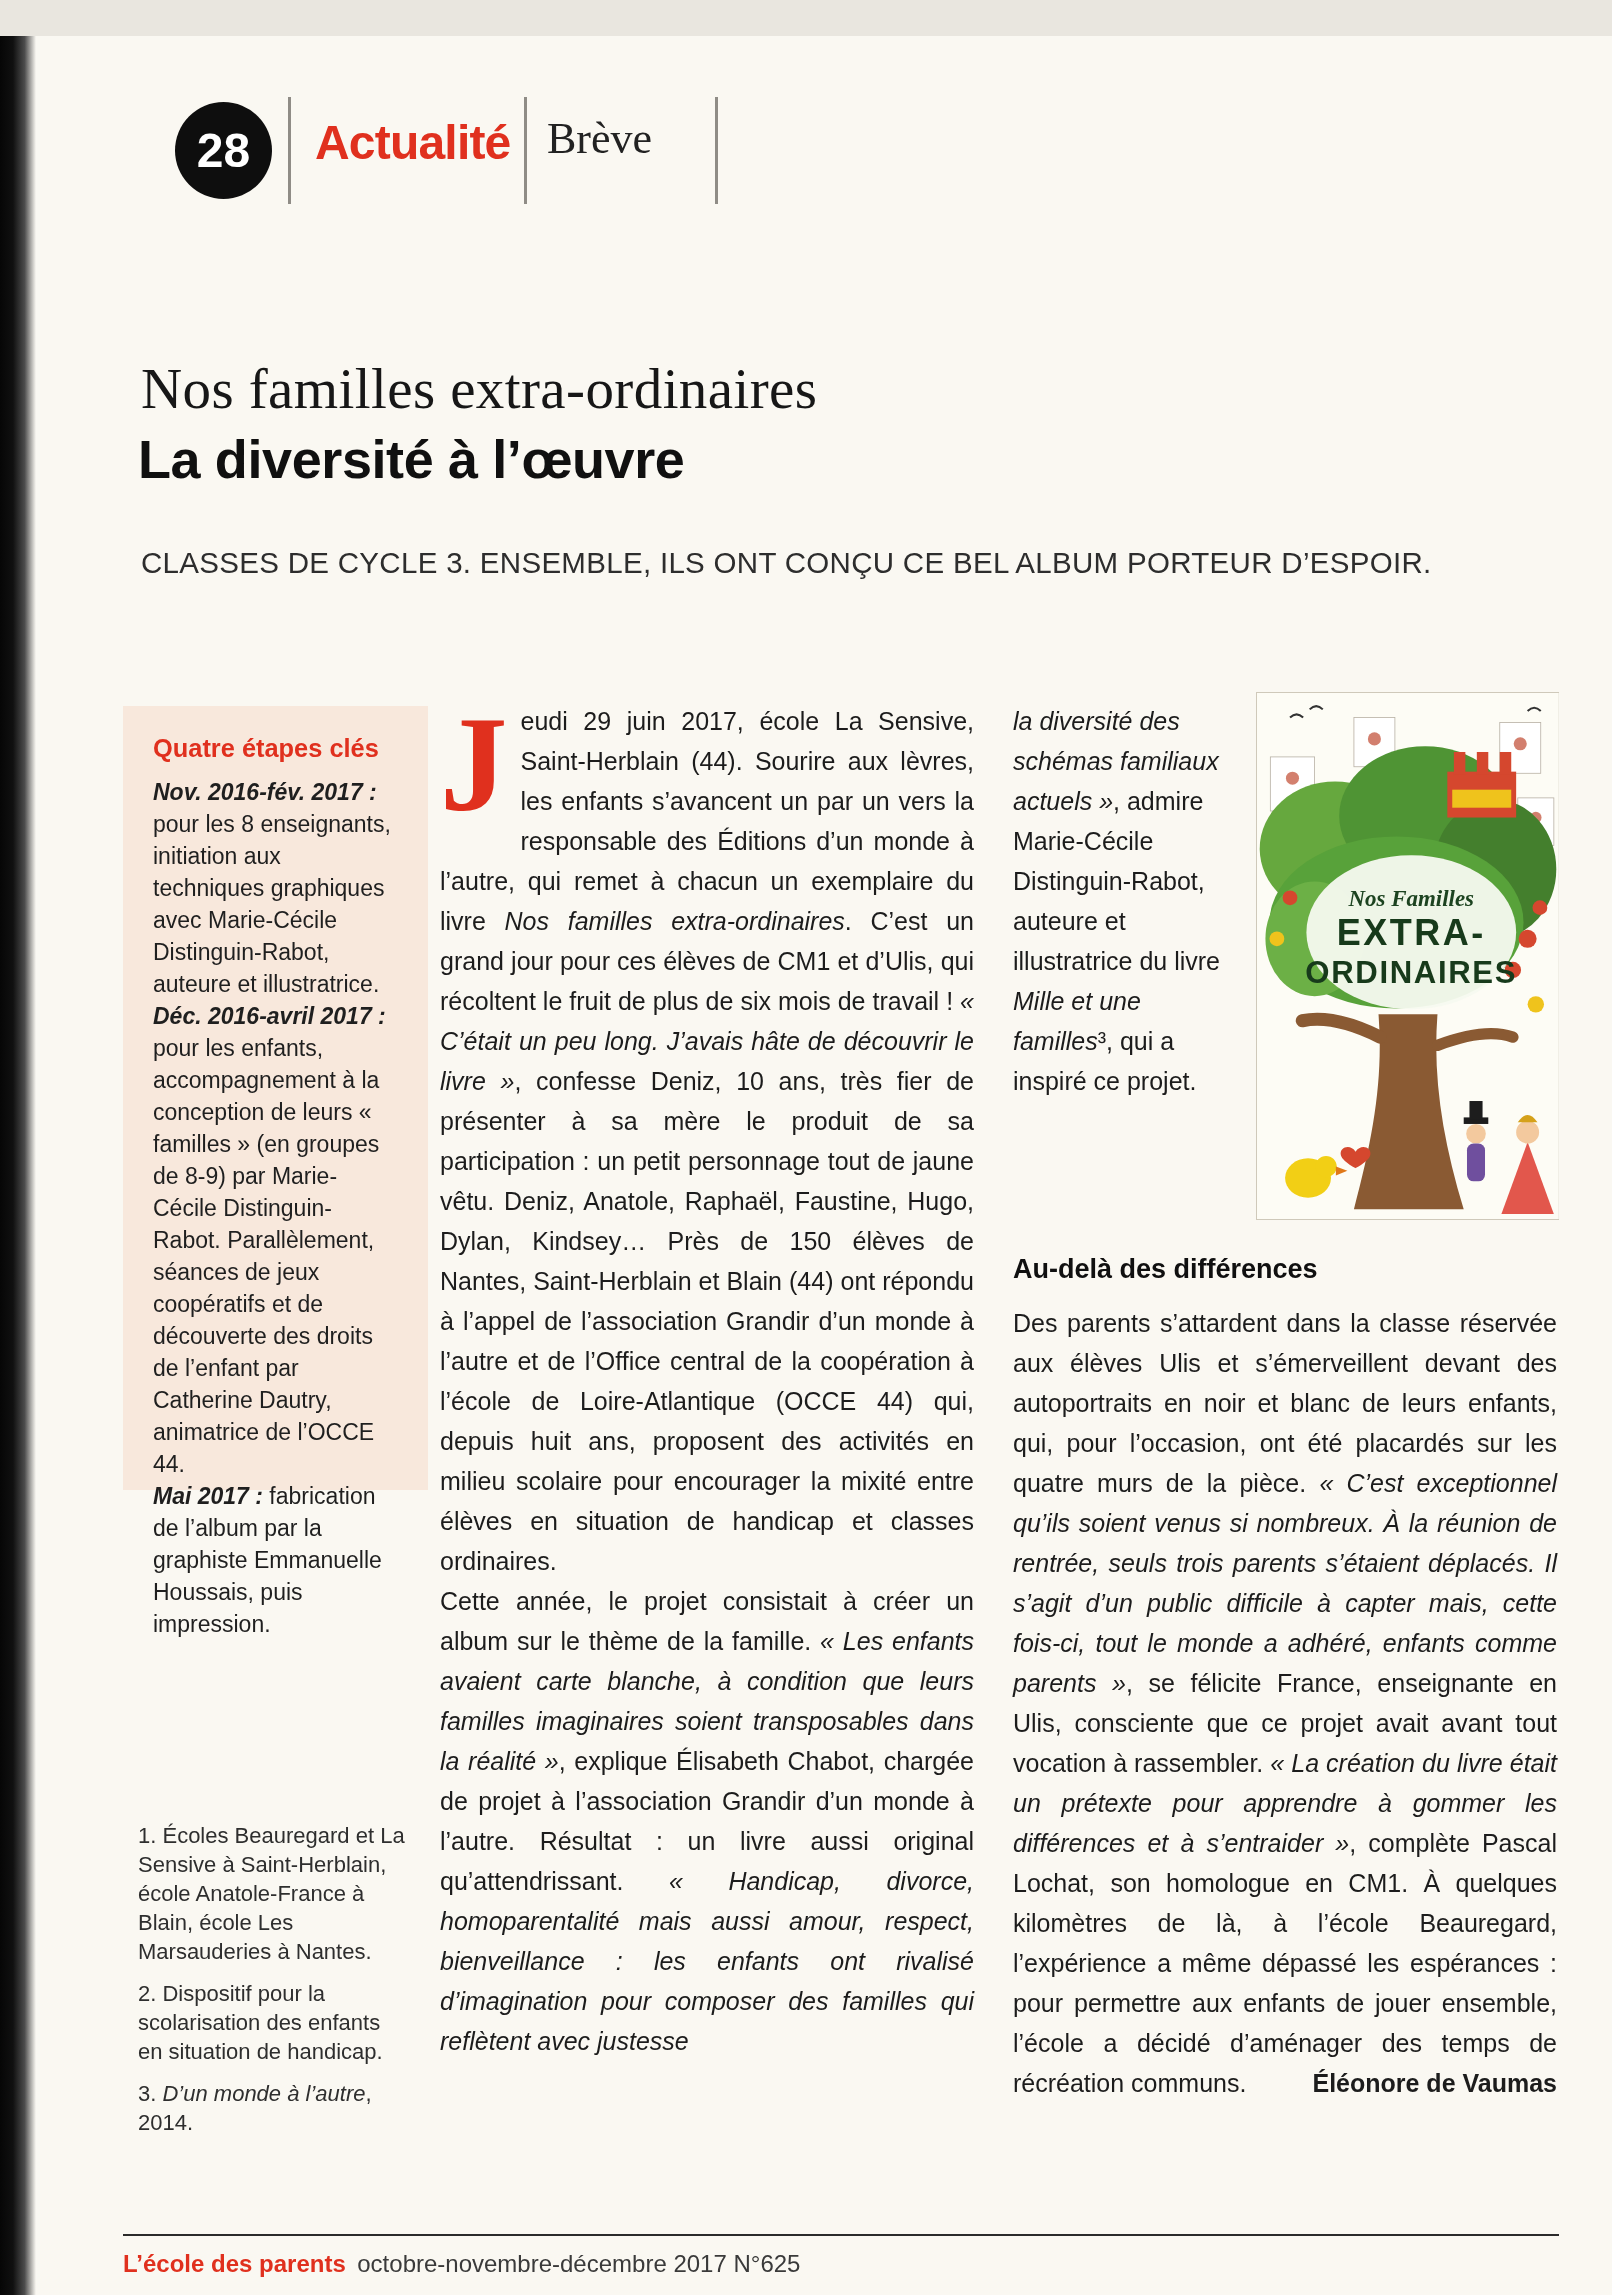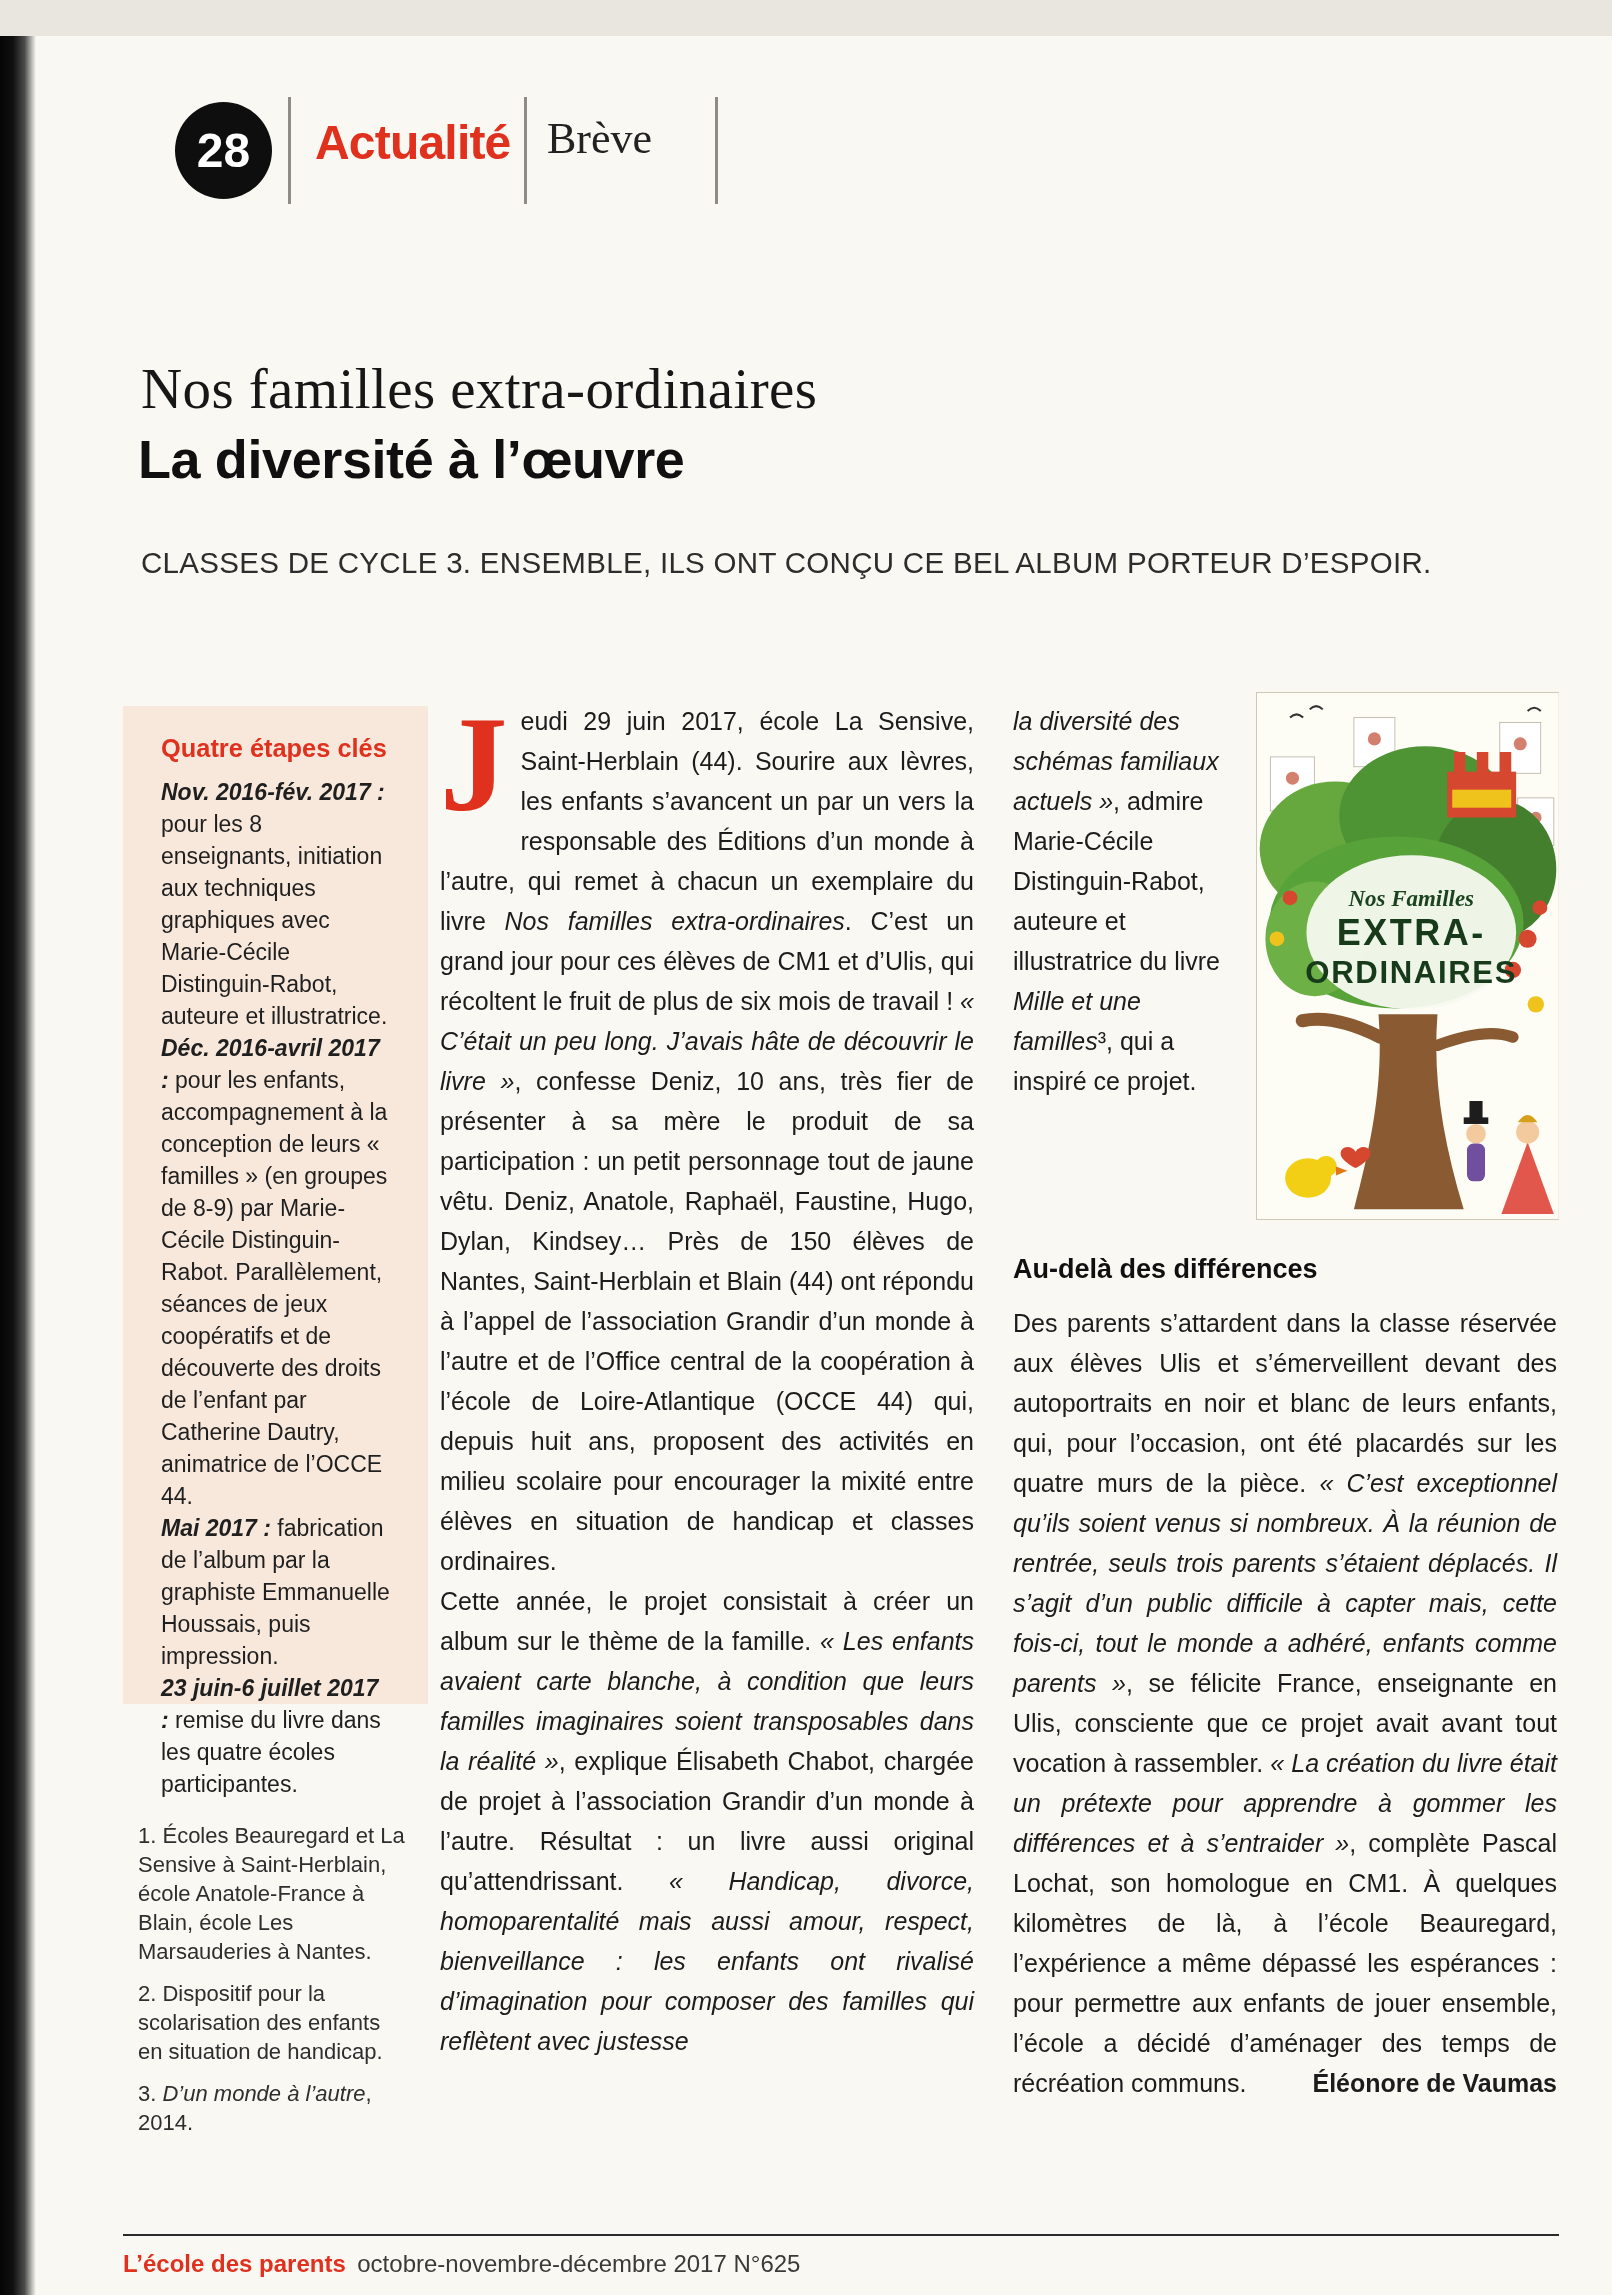--- a/index.html
+++ b/index.html
@@ -16,21 +16,21 @@
   .vr1 { left:288px; } .vr2 { left:524px; } .vr3 { left:715px; }
   .section-label { position:absolute; left:315px; top:79px; font-size:48px; font-weight:bold; color:#e0301e; letter-spacing:-0.8px; }
   .rubric-label { position:absolute; left:547px; top:77px; font-size:44px; font-family:"Liberation Serif", serif; color:#222; }
 
   
   .kicker { position:absolute; left:141px; top:320px; font-family:"Liberation Serif", serif; font-size:57px; color:#171717; letter-spacing:0.4px; }
   .main-title { position:absolute; left:138px; top:392px; font-size:54px; font-weight:bold; color:#101010; letter-spacing:-0.4px; }
   .standfirst { position:absolute; left:141px; top:505px; width:1426px; font-size:29.5px; line-height:43px; color:#2d2d2d; letter-spacing:0.3px; white-space:nowrap; }
 
   
-  .sidebar { position:absolute; left:123px; top:670px; width:305px; height:998px; background:#f8e8dc; padding:28px 38px; }
+  .sidebar { position:absolute; left:123px; top:670px; width:305px; height:784px; background:#f8e8dc; padding:28px 30px; }
   .sidebar-title { font-size:25.4px; font-weight:bold; color:#e0301e; margin-bottom:13px; }
   .sidebar p { font-size:23px; line-height:32px; color:#1f1f1f; }
 
   
   .footnotes { position:absolute; left:138px; top:1785px; width:270px; font-size:22px; line-height:29px; color:#2e2e2e; }
   .footnotes p { margin-bottom:13px; }
 
   
   .col1 { position:absolute; left:440px; top:665px; width:534px; font-size:25px; line-height:40px; text-align:justify; hyphens:auto; color:#1c1c1c; }
   .dropcap { float:left; font-family:"Liberation Serif", serif; font-weight:bold; font-size:135px; line-height:107px; color:#e0301e; margin:9.8px 13px 4.9px 0; }
@@ -64,21 +64,20 @@
   <h1 class="main-title">La diversité à l’œuvre</h1>
   <div class="standfirst">
     <div>CLASSES DE CYCLE 3. ENSEMBLE, ILS ONT CONÇU CE BEL ALBUM PORTEUR D’ESPOIR.</div>
   </div>
 
   <aside class="sidebar">
     <h2 class="sidebar-title">Quatre étapes clés</h2>
     <p><span style="font-style: italic; font-weight: bold;">Nov. 2016-fév. 2017 : </span><span>pour les 8 enseignants, initiation aux techniques graphiques avec Marie-Cécile Distinguin-Rabot, auteure et illustratrice.</span></p>
     <p><span style="font-style: italic; font-weight: bold;">Déc. 2016-avril 2017 : </span><span>pour les enfants, accompagnement à la conception de leurs « familles » (en groupes de 8-9) par Marie-Cécile Distinguin-Rabot. Parallèlement, séances de jeux coopératifs et de découverte des droits de l’enfant par Catherine Dautry, animatrice de l’OCCE 44.</span></p>
     <p><span style="font-style: italic; font-weight: bold;">Mai 2017 : </span><span>fabrication de l’album par la graphiste Emmanuelle Houssais, puis impression.</span></p>
-    <p><span style="font-style: italic; font-weight: bold;">23 juin-6 juillet 2017 : </span><span>remise du livre dans les quatre écoles participantes.</span></p>
   </aside>
 
   <div class="footnotes">
     <p><span>1. Écoles Beauregard et La Sensive à Saint-Herblain, école Anatole-France à Blain, école Les Marsauderies à Nantes.</span></p>
     <p><span>2. Dispositif pour la scolarisation des enfants en situation de handicap.</span></p>
     <p><span>3. </span><span style="font-style: italic;">D’un monde à l’autre</span><span>, 2014.</span></p>
   </div>
 
   <div class="col1">
     <p><span class="dropcap">J</span><span><span>eudi 29 juin 2017, école La Sensive, Saint-Herblain (44). Sourire aux lèvres, les enfants s’avancent un par un vers la responsable des Éditions d’un monde à l’autre, qui remet à chacun un exemplaire du livre </span><span style="font-style: italic;">Nos familles extra-ordinaires</span><span>. C’est un grand jour pour ces élèves de CM1 et d’Ulis, qui récoltent le fruit de plus de six mois de travail ! </span><span style="font-style: italic;">« C’était un peu long. J’avais hâte de découvrir le livre »</span><span>, confesse Deniz, 10 ans, très fier de présenter à sa mère le produit de sa participation : un petit personnage tout de jaune vêtu. Deniz, Anatole, Raphaël, Faustine, Hugo, Dylan, Kindsey… Près de 150 élèves de Nantes, Saint-Herblain et Blain (44) ont répondu à l’appel de l’association Grandir d’un monde à l’autre et de l’Office central de la coopération à l’école de Loire-Atlantique (OCCE 44) qui, depuis huit ans, proposent des activités en milieu scolaire pour encourager la mixité entre élèves en situation de handicap et classes ordinaires.</span></span></p>

